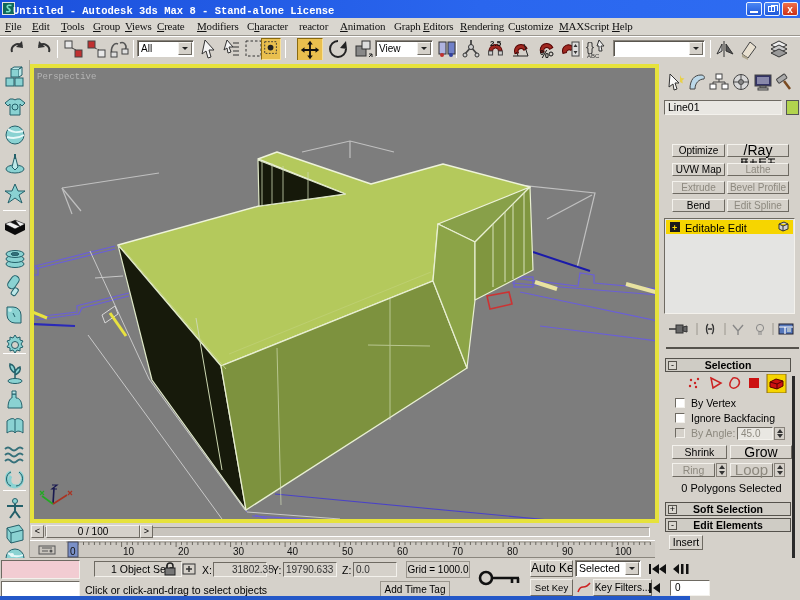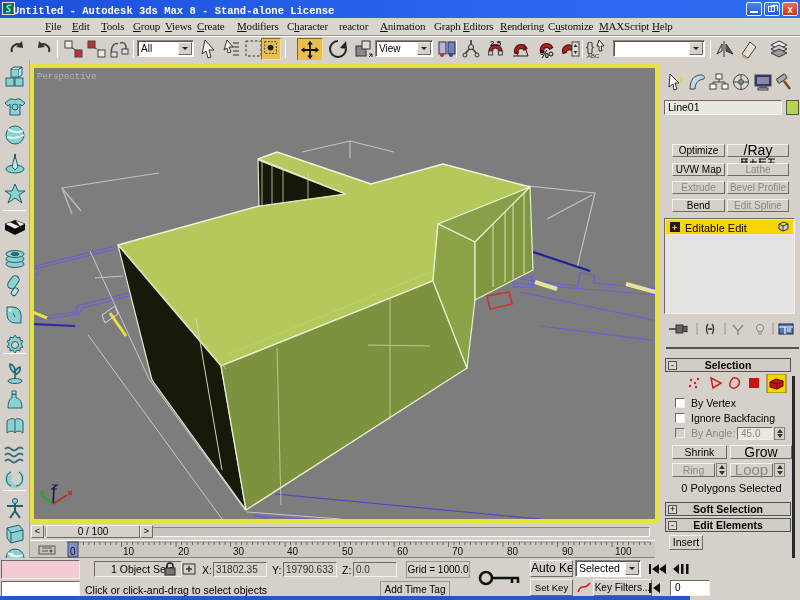--- a/index.html
+++ b/index.html
@@ -4,21 +4,21 @@
 *{margin:0;padding:0;box-sizing:border-box}
 html,body{width:800px;height:600px;overflow:hidden}
 #app{position:absolute;left:0;top:0;width:800px;height:600px;background:#d5d1ca;font-family:"Liberation Sans",sans-serif;}
 .abs{position:absolute}
 
 #title{left:0;top:0;width:800px;height:18px;background:linear-gradient(90deg,#1b50dc,#2a66ee 60%,#2e6cf2);color:#fff;font-family:"Liberation Mono",monospace;font-weight:bold;font-size:11px;line-height:18px;}
 #title .txt{position:absolute;left:13px;top:2px;font-size:10.5px;}
 .wbtn{position:absolute;top:2px;width:16px;height:14px;border-radius:2px;border:1px solid #e8f0ff;color:#fff;font-size:9px;line-height:12px;text-align:center;font-family:"Liberation Sans",sans-serif;font-weight:bold}
 
 #menu{left:0;top:18px;width:800px;height:18px;background:#d9d6cf;border-bottom:1px solid #9a968e;font-family:"Liberation Serif",serif;font-size:11px;letter-spacing:-0.2px;color:#111;}
-#menu span{position:absolute;top:2px;margin-left:40px;}
+#menu span{position:absolute;top:2px;}
 
 #tbar{left:0;top:36px;width:800px;height:24px;background:#d5d1ca;border-top:1px solid #fff;}
 .ti{position:absolute;top:1px;width:22px;height:22px;}
 .tsep{position:absolute;top:3px;width:1px;height:18px;background:#999489;border-right:1px solid #fff}
 .combo{position:absolute;background:#fff;border:1px solid;border-color:#87827a #fff #fff #87827a;box-shadow:inset 1px 1px 0 #5a564f;font-size:10px;color:#000;}
 .cbtn{position:absolute;right:1px;top:1px;bottom:1px;width:14px;background:#d5d1ca;border:1px solid;border-color:#f4f2ee #716d65 #716d65 #f4f2ee;}
 .cbtn:after{content:"";position:absolute;left:3px;top:4px;border:3.5px solid transparent;border-top-color:#222;}
 .ybtn{background:#e9bf4e;border:1px solid;border-color:#8a6a10 #f7e09a #f7e09a #8a6a10;}
 
 #lstrip{left:0;top:60px;width:30px;height:498px;background:#d5d1ca;border-right:1px solid #aba79e;}
@@ -514,21 +514,21 @@
     <div class="sunk" style="left:94px;top:3px;width:88px;height:16px;line-height:14px;padding-left:16px;font-size:10.5px;background:#d5d1ca">1 Object Sele</div>
     <svg class="abs" style="left:163px;top:4px" width="14" height="14" viewBox="0 0 14 14">
         <rect x="2" y="6" width="10" height="7" fill="#777" stroke="#222"></rect>
         <path d="M4 6 V4 a3 3 0 0 1 6 0 V6" fill="none" stroke="#222" stroke-width="1.5"></path>
       </svg>
     <svg class="abs" style="left:181px;top:4px" width="16" height="14" viewBox="0 0 16 14">
         <rect x="2" y="2" width="12" height="10" fill="none" stroke="#333"></rect>
         <path d="M8 4 v6 M5 7 h6" stroke="#333" stroke-width="1.5"></path>
       </svg>
     <div class="lbl" style="left:202px;top:6px;font-size:10.5px">X:</div>
-    <div class="sunk" style="left:213px;top:4px;width:54px;height:15px;line-height:13px;padding-left:2px;background:#d5d1ca;color:#333">31802.35</div>
+    <div class="sunk" style="left:213px;top:4px;width:54px;height:15px;line-height:13px;padding-left:18px;background:#d5d1ca;color:#333">31802.35</div>
     <div class="lbl" style="left:272px;top:6px;font-size:10.5px">Y:</div>
     <div class="sunk" style="left:283px;top:4px;width:54px;height:15px;line-height:13px;padding-left:2px;background:#d5d1ca;color:#333">19790.633</div>
     <div class="lbl" style="left:342px;top:6px;font-size:10.5px">Z:</div>
     <div class="sunk" style="left:353px;top:4px;width:44px;height:15px;line-height:13px;padding-left:2px;background:#d5d1ca;color:#333">0.0</div>
     <div class="abs" style="left:406px;top:3px;width:64px;height:17px;border:1px solid #9a968e;font-size:10px;line-height:15px;text-align:center">Grid = 1000.0</div>
     <div class="lbl" style="left:85px;top:26px;font-size:10.5px">Click or click-and-drag to select objects</div>
     <div class="abs" style="left:380px;top:23px;width:70px;height:17px;border:1px solid #9a968e;font-size:10px;line-height:15px;text-align:center">Add Time Tag</div>
     <svg class="abs" style="left:477px;top:7px" width="48" height="26" viewBox="0 0 48 26">
         <circle cx="9" cy="13" r="6" fill="none" stroke="#111" stroke-width="2.6"></circle>
         <path d="M15 13 H42 M35 13 v5 M41 13 v5" stroke="#111" stroke-width="2.6"></path>

